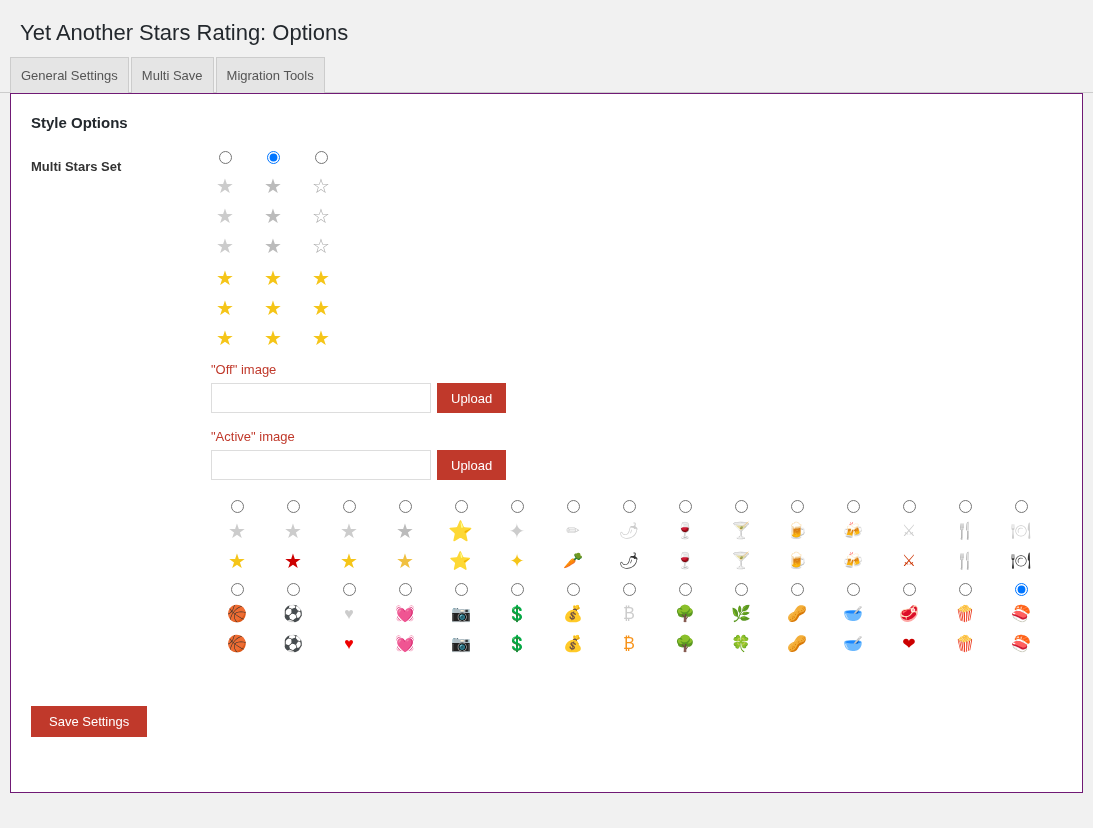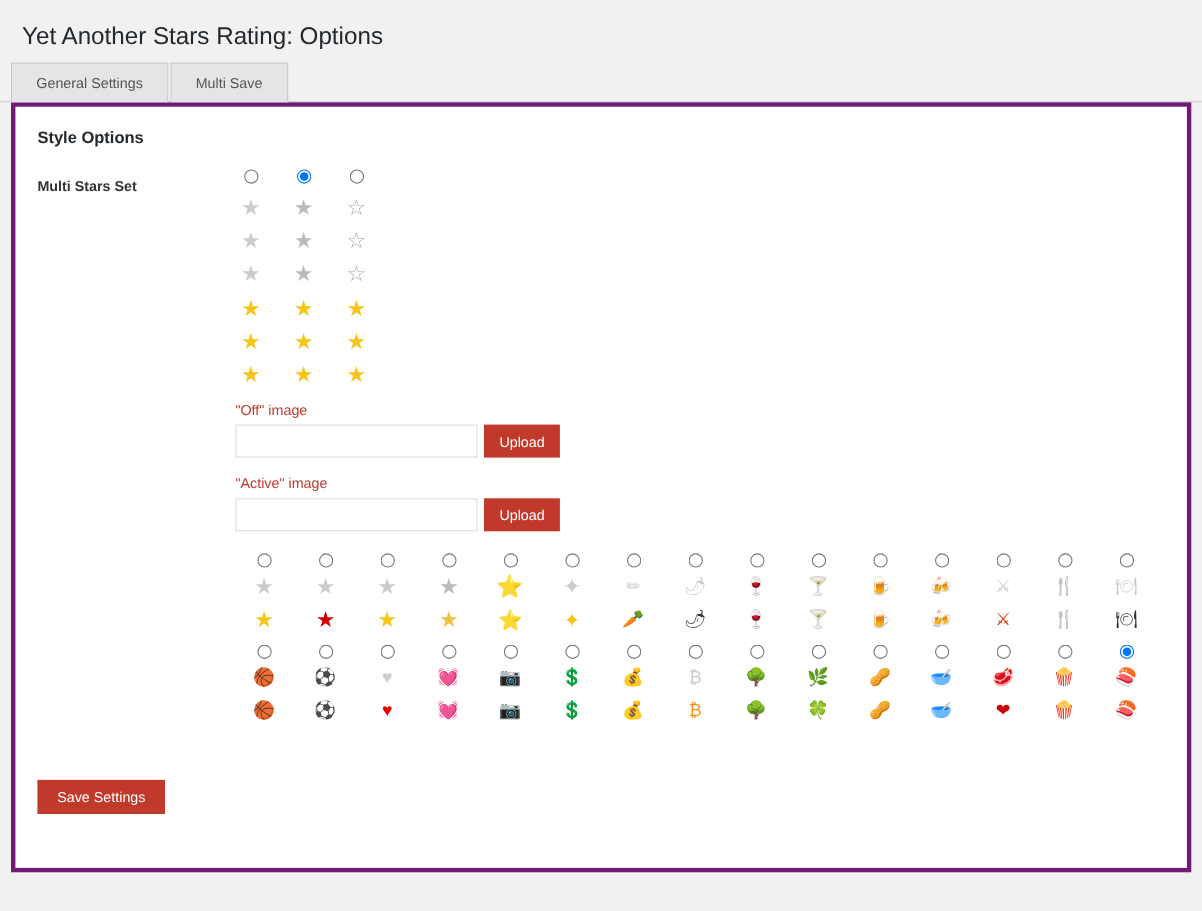--- a/index.html
+++ b/index.html
@@ -13,42 +13,42 @@
     }
 
     .tabs-wrapper {
       display: flex;
       border-bottom: 1px solid #ccc;
       padding: 0 0 0 10px;
       background: #f1f1f1;
     }
 
     .tab {
-      padding: 10px 22px;
+      padding: 10px 10px;
       border: 1px solid #ccc;
       border-bottom: none;
       background: #e5e5e5;
       cursor: pointer;
       font-size: 13px;
       color: #555;
       margin-right: 2px;
       position: relative;
       top: 1px;
     }
 
     .tab.active {
       background: #fff;
       color: #000;
       border-bottom: 1px solid #fff;
       z-index: 1;
     }
 
     .content-area {
       background: #fff;
-      border: 4px solid #701a75;
+      border: 1px solid #701a75;
       margin: 0 10px 10px 10px;
       padding: 20px;
       min-height: 700px;
     }
 
     .section-title {
       font-size: 15px;
       font-weight: 600;
       margin-bottom: 20px;
       color: #23282d;
@@ -185,20 +185,23 @@
 
 <div class="page-header">Yet Another Stars Rating: Options</div>
 
 <div class="tabs-wrapper">
   <div class="tab">
     <span>General Settings</span>
   </div>
   <div class="tab">
     <span>Multi Save</span>
   </div>
+  <div class="tab">
+    <span>Migration Tools</span>
+  </div>
 </div>
 
 <div class="content-area">
   <div class="section-title">Style Options</div>
 
   <div class="form-row">
     <div class="form-label">Multi Stars Set</div>
     <div class="form-content">
       <div class="stars-set-container">
 

